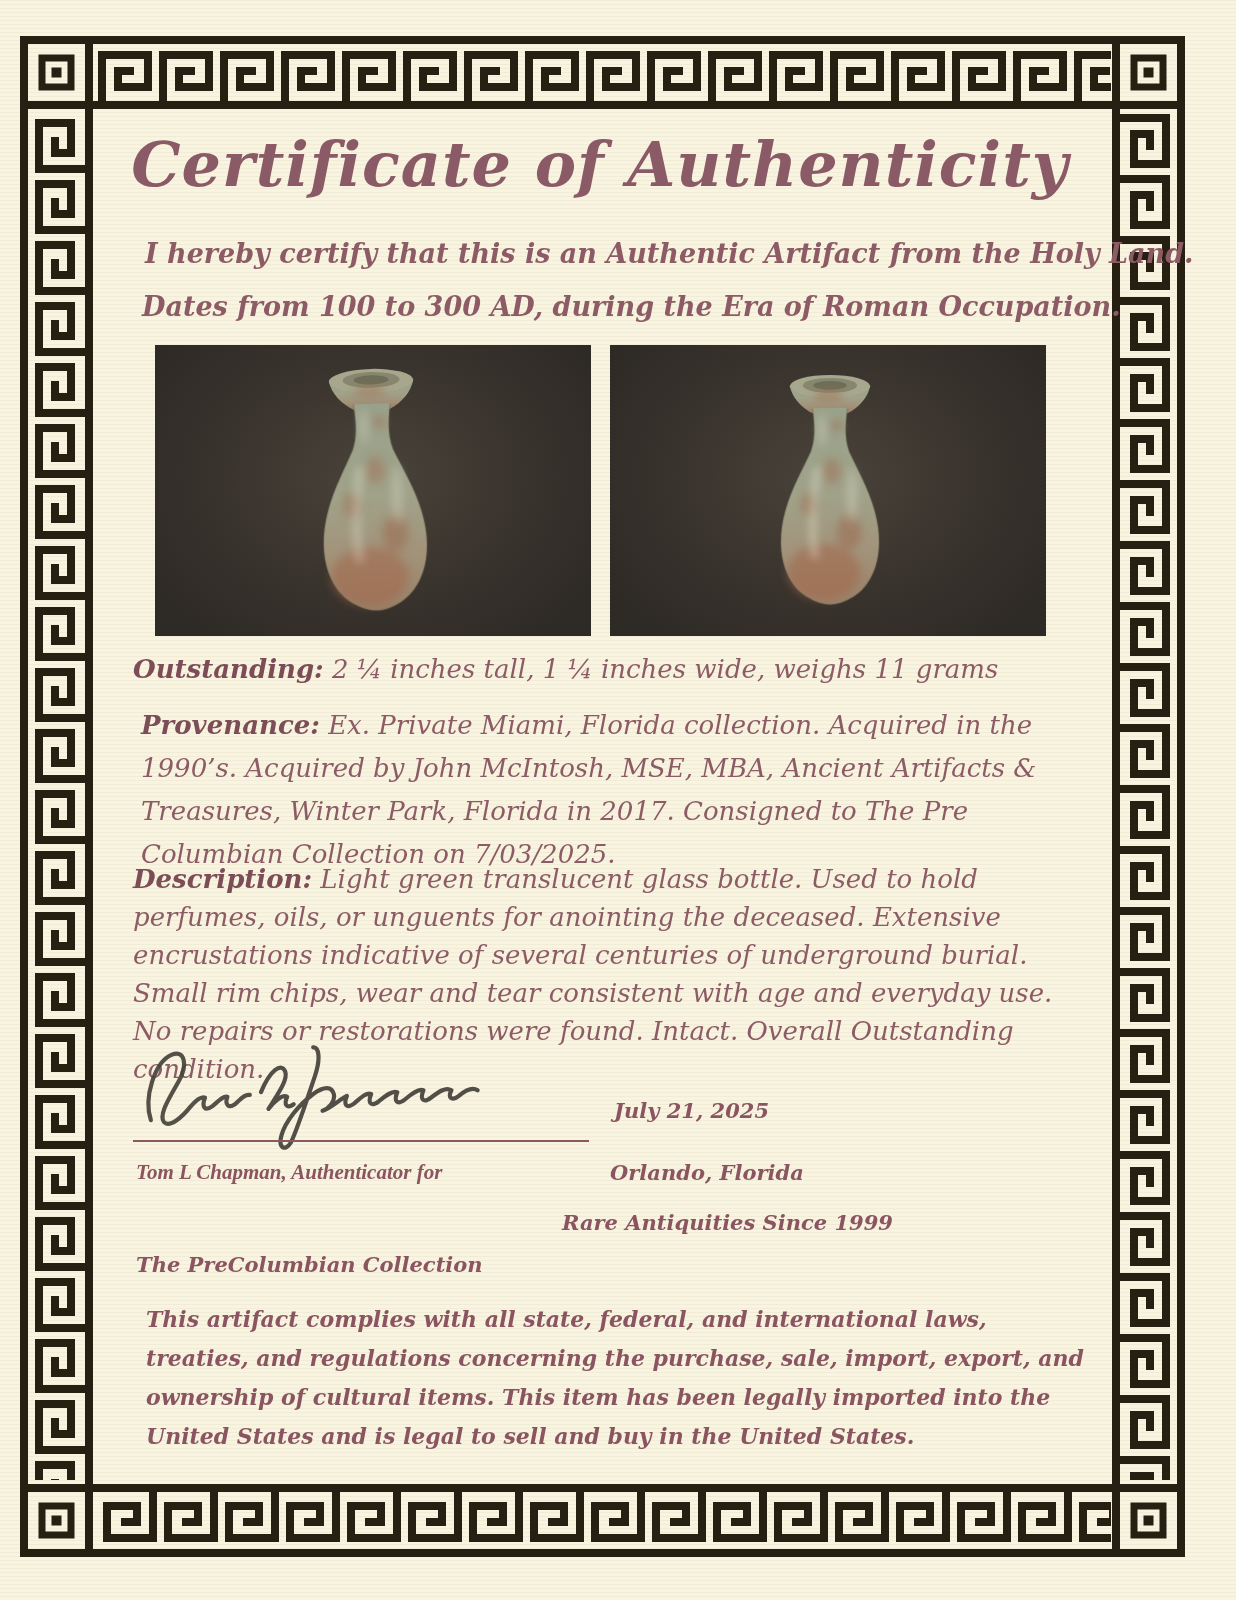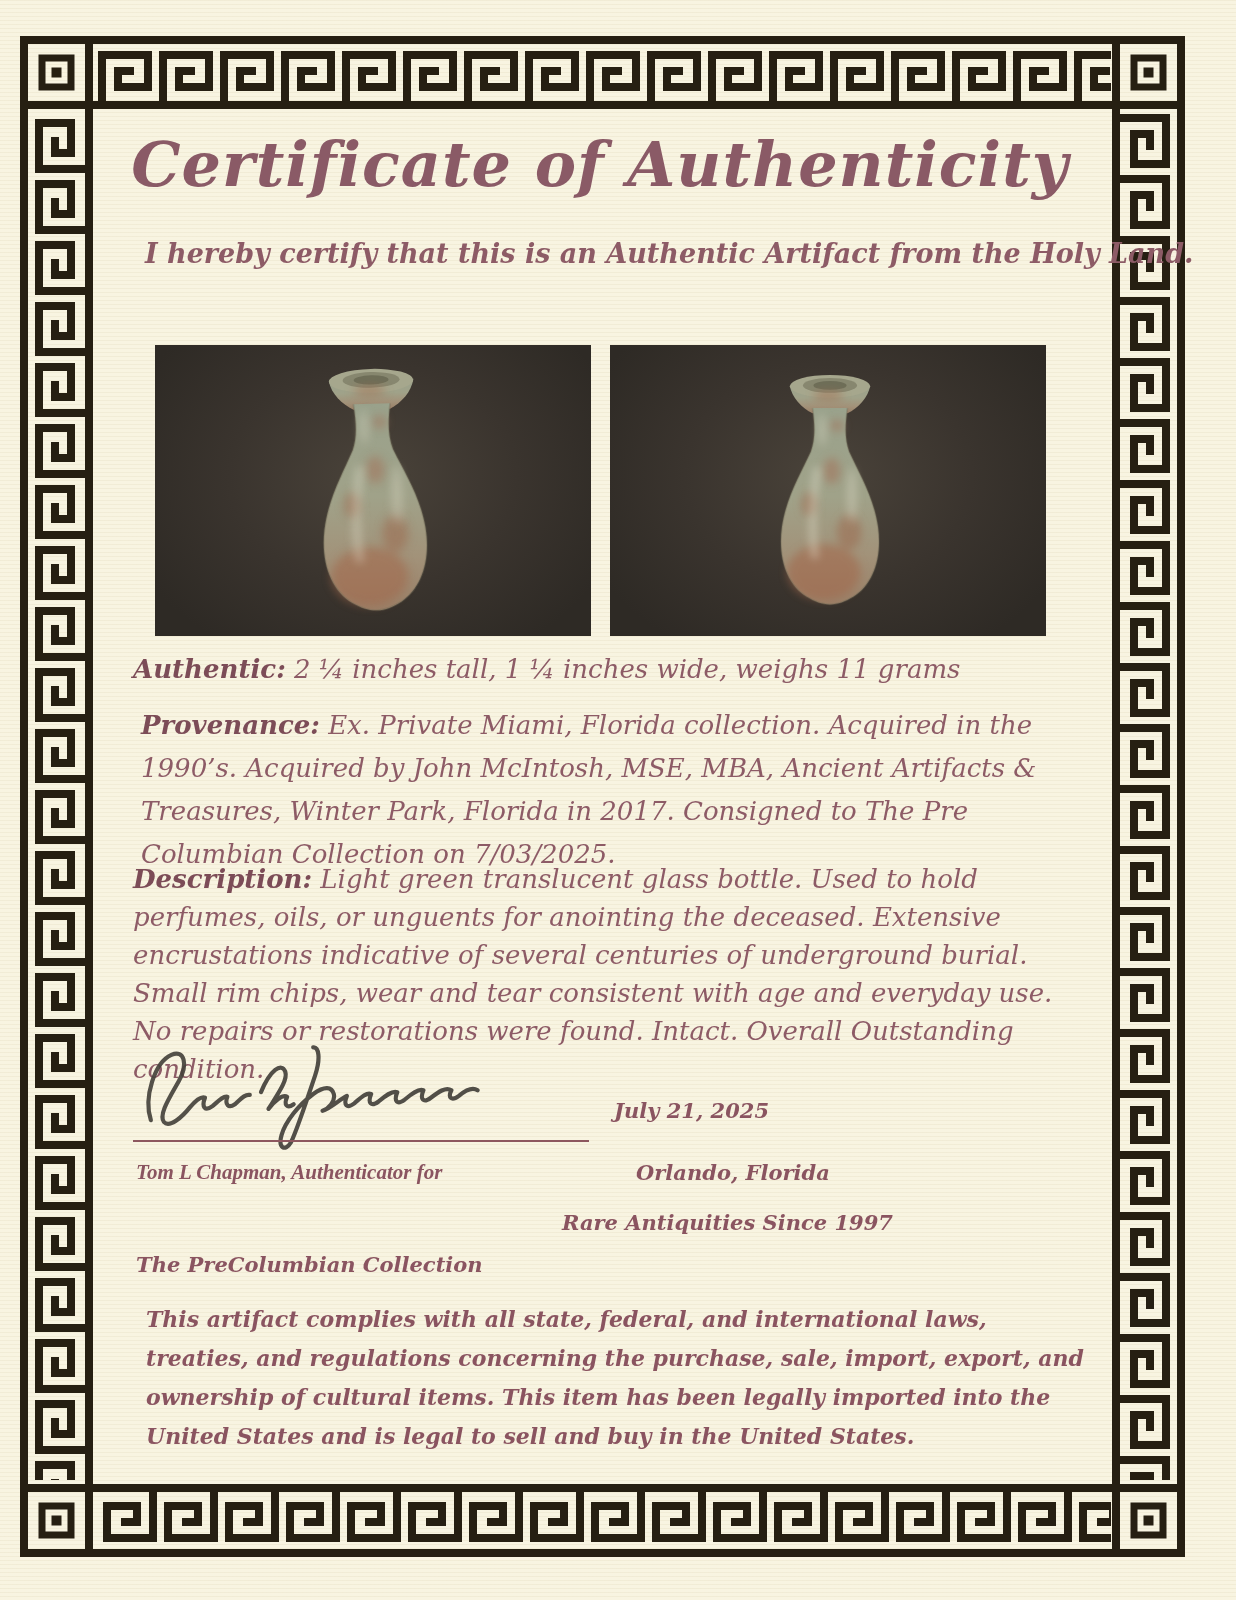--- a/index.html
+++ b/index.html
@@ -129,40 +129,41 @@
       <rect x="22" y="22" width="29" height="29" fill="none" stroke-width="7"></rect>
       <rect x="31.5" y="31.5" width="10" height="10" fill="#261f12" stroke="none"></rect>
     </g>
   </svg>
 
   <div class="content">
 
     <div class="abs intro" style="left:145px;top:238px;">I hereby certify that this is an Authentic Artifact from the Holy Land.</div>
 
     <div class="abs title">Certificate of Authenticity</div>
+    <div class="abs intro" style="left:142px;top:291px;">Dates from 100 to 300 AD, during the Era of Roman Occupation.</div>
 
     <div class="abs photos">
       <div class="photo">
         <svg width="436" height="291" viewBox="0 0 436 291">
           <g transform="translate(118,12) rotate(-1.5 100 135)">
             <use href="#bottle" width="202" height="268"></use>
           </g>
         </svg>
       </div>
       <div class="photo">
         <svg width="436" height="291" viewBox="0 0 436 291">
           <g transform="translate(124,8)">
             <use href="#bottle" width="192" height="276"></use>
           </g>
         </svg>
       </div>
     </div>
 
     <div class="abs body-text" style="left:133px;top:650px;width:960px;">
-      <span class="lbl">Authentic:</span><span> 2 ¼ inches tall, 1 ¼ inches wide, weighs 11 grams</span>
+      <span class="lbl">Outstanding:</span><span> 2 ¼ inches tall, 1 ¼ inches wide, weighs 11 grams</span>
     </div>
 
     <div class="abs body-text prov" style="left:133px;top:704px;width:912px;">
       <span class="lbl">Provenance:</span><span> Ex. Private Miami, Florida collection. Acquired in the 1990’s. Acquired by John McIntosh, MSE, MBA, Ancient Artifacts &amp; Treasures, Winter Park, Florida in 2017. Consigned to The Pre Columbian Collection on 7/03/2025.</span>
     </div>
 
     <div class="abs body-text" style="left:133px;top:860px;width:948px;">
       <span class="lbl">Description:</span><span> Light green translucent glass bottle. Used to hold perfumes, oils, or unguents for anointing the deceased. Extensive encrustations indicative of several centuries of underground burial. Small rim chips, wear and tear consistent with age and everyday use. No repairs or restorations were found. Intact. Overall Outstanding condition.</span>
     </div>
 
@@ -171,21 +172,21 @@
         <path d="M22,88 C14,64 26,26 44,18 C58,12 62,28 52,46 C42,64 30,82 36,90 C42,97 56,84 64,74 C70,67 76,62 80,64 C76,74 80,79 88,73 C94,68 99,62 104,63 C101,71 105,76 112,71 C118,66 122,60 128,61"></path>
         <path d="M140,58 C150,34 162,26 166,36 C169,45 158,60 148,76 C154,68 163,60 168,63 C164,72 168,76 175,71"></path>
         <path d="M196,10 C202,9 204,22 198,40 C190,64 178,100 172,112 C166,122 158,118 162,104 C166,90 180,72 196,60 C208,51 216,52 218,60 C220,68 212,76 206,78 C214,76 224,66 232,62 C228,72 232,76 240,70 C246,65 252,58 258,60 C254,70 258,74 266,68 C272,63 280,56 286,58 C282,68 286,72 294,66 C300,61 308,54 314,56 C310,66 314,70 322,64 C330,58 338,52 344,56 C340,64 344,68 352,62 C358,57 366,52 372,56"></path>
       </g>
     </svg>
     <div class="abs sig-line" style="left:133px;top:1140px;width:456px;"></div>
 
     <div class="abs sig-text" style="left:614px;top:1098px;">July 21, 2025</div>
 
     <div class="abs sig-text" style="left:136px;top:1160px;font-family:Liberation Serif, serif;">Tom L Chapman, Authenticator for</div>
-    <div class="abs sig-text" style="left:636px;top:1160px;">Orlando, Florida</div>
+    <div class="abs sig-text" style="left:610px;top:1160px;">Orlando, Florida</div>
 
     <div class="abs sig-text" style="left:136px;top:1210px;margin-top:42px;">The PreColumbian Collection</div>
-    <div class="abs sig-text" style="left:562px;top:1210px;">Rare Antiquities Since 1997</div>
+    <div class="abs sig-text" style="left:562px;top:1210px;">Rare Antiquities Since 1999</div>
 
     <div class="abs legal" style="left:146px;top:1300px;width:940px;">This artifact complies with all state, federal, and international laws, treaties, and regulations concerning the purchase, sale, import, export, and ownership of cultural items. This item has been legally imported into the United States and is legal to sell and buy in the United States.</div>
 
   </div>
 </div>
 
 </body></html>

